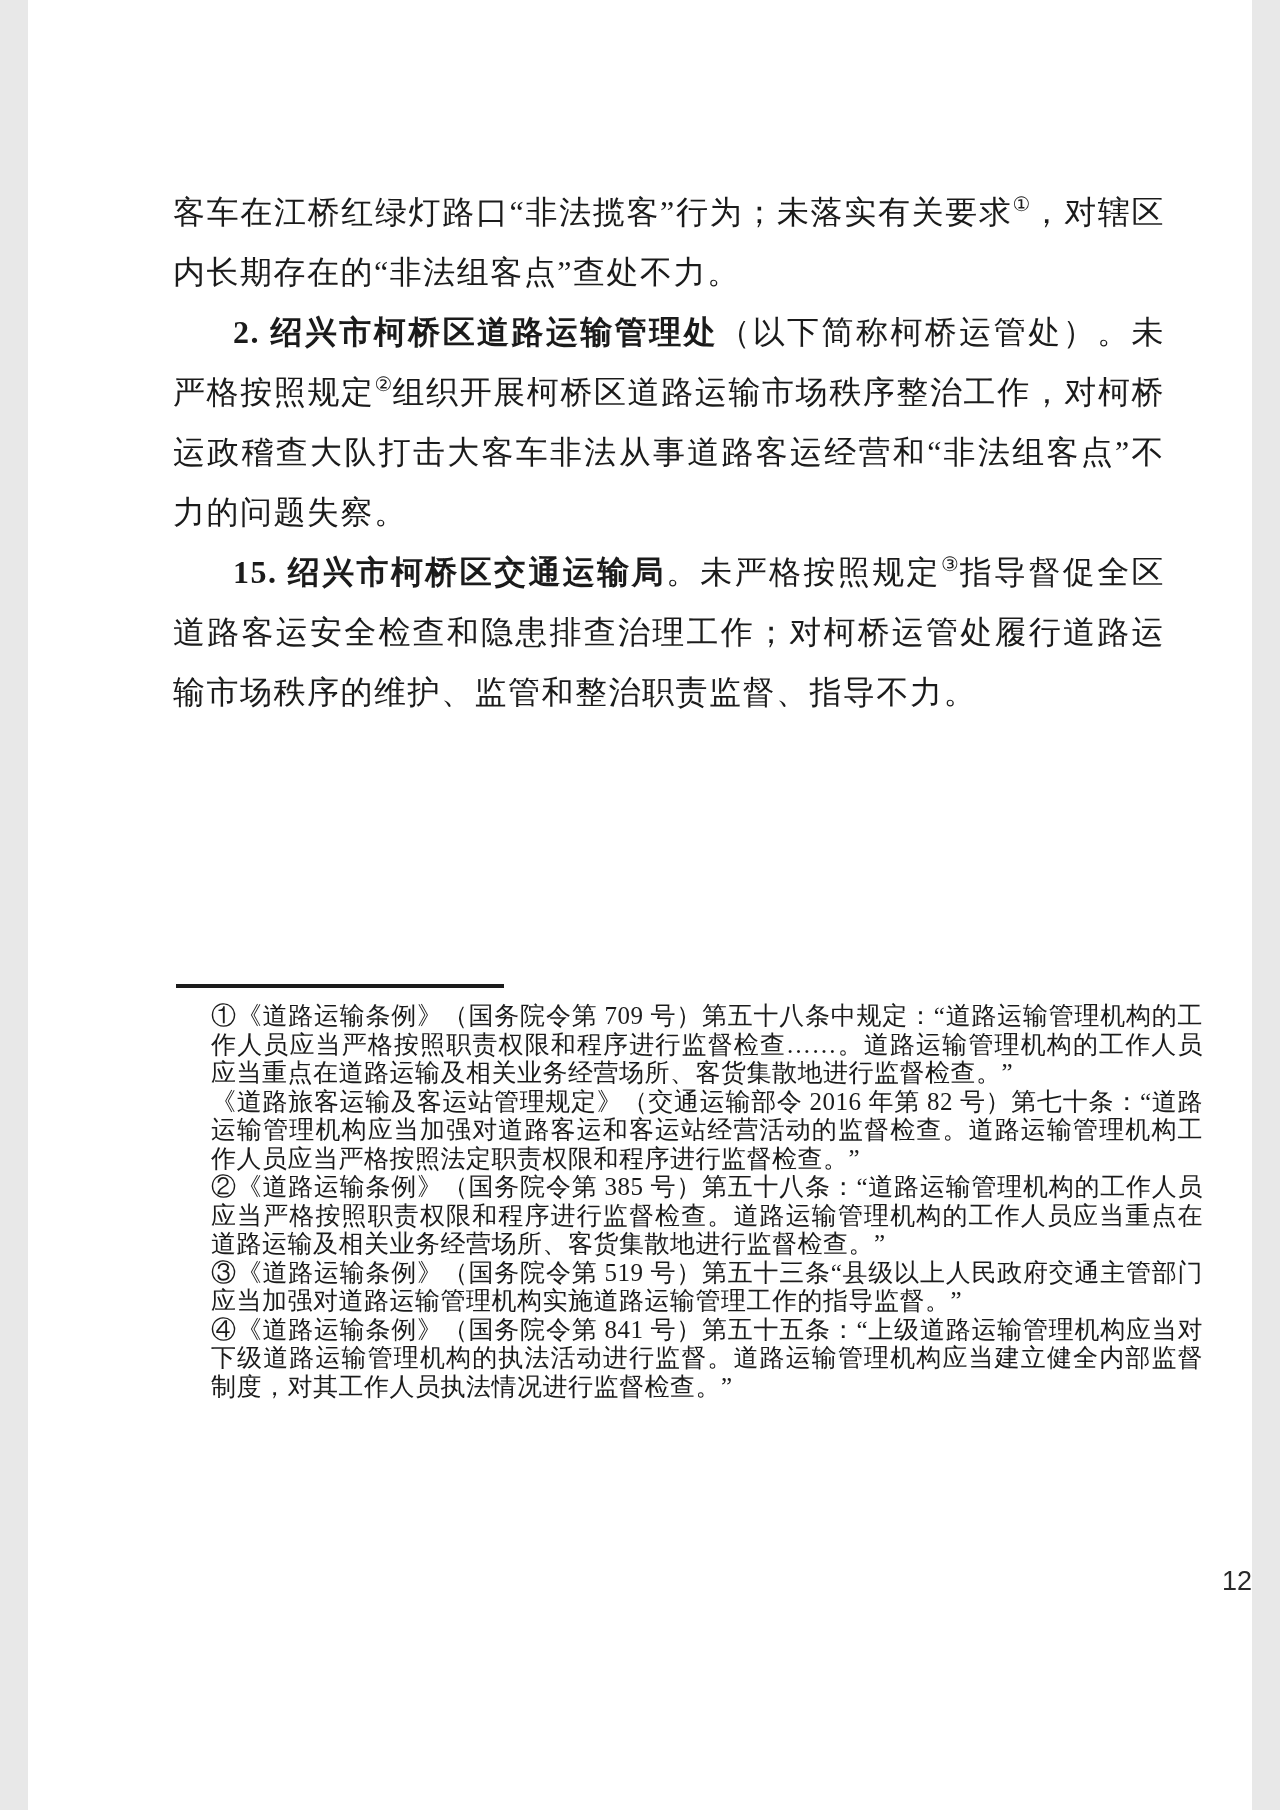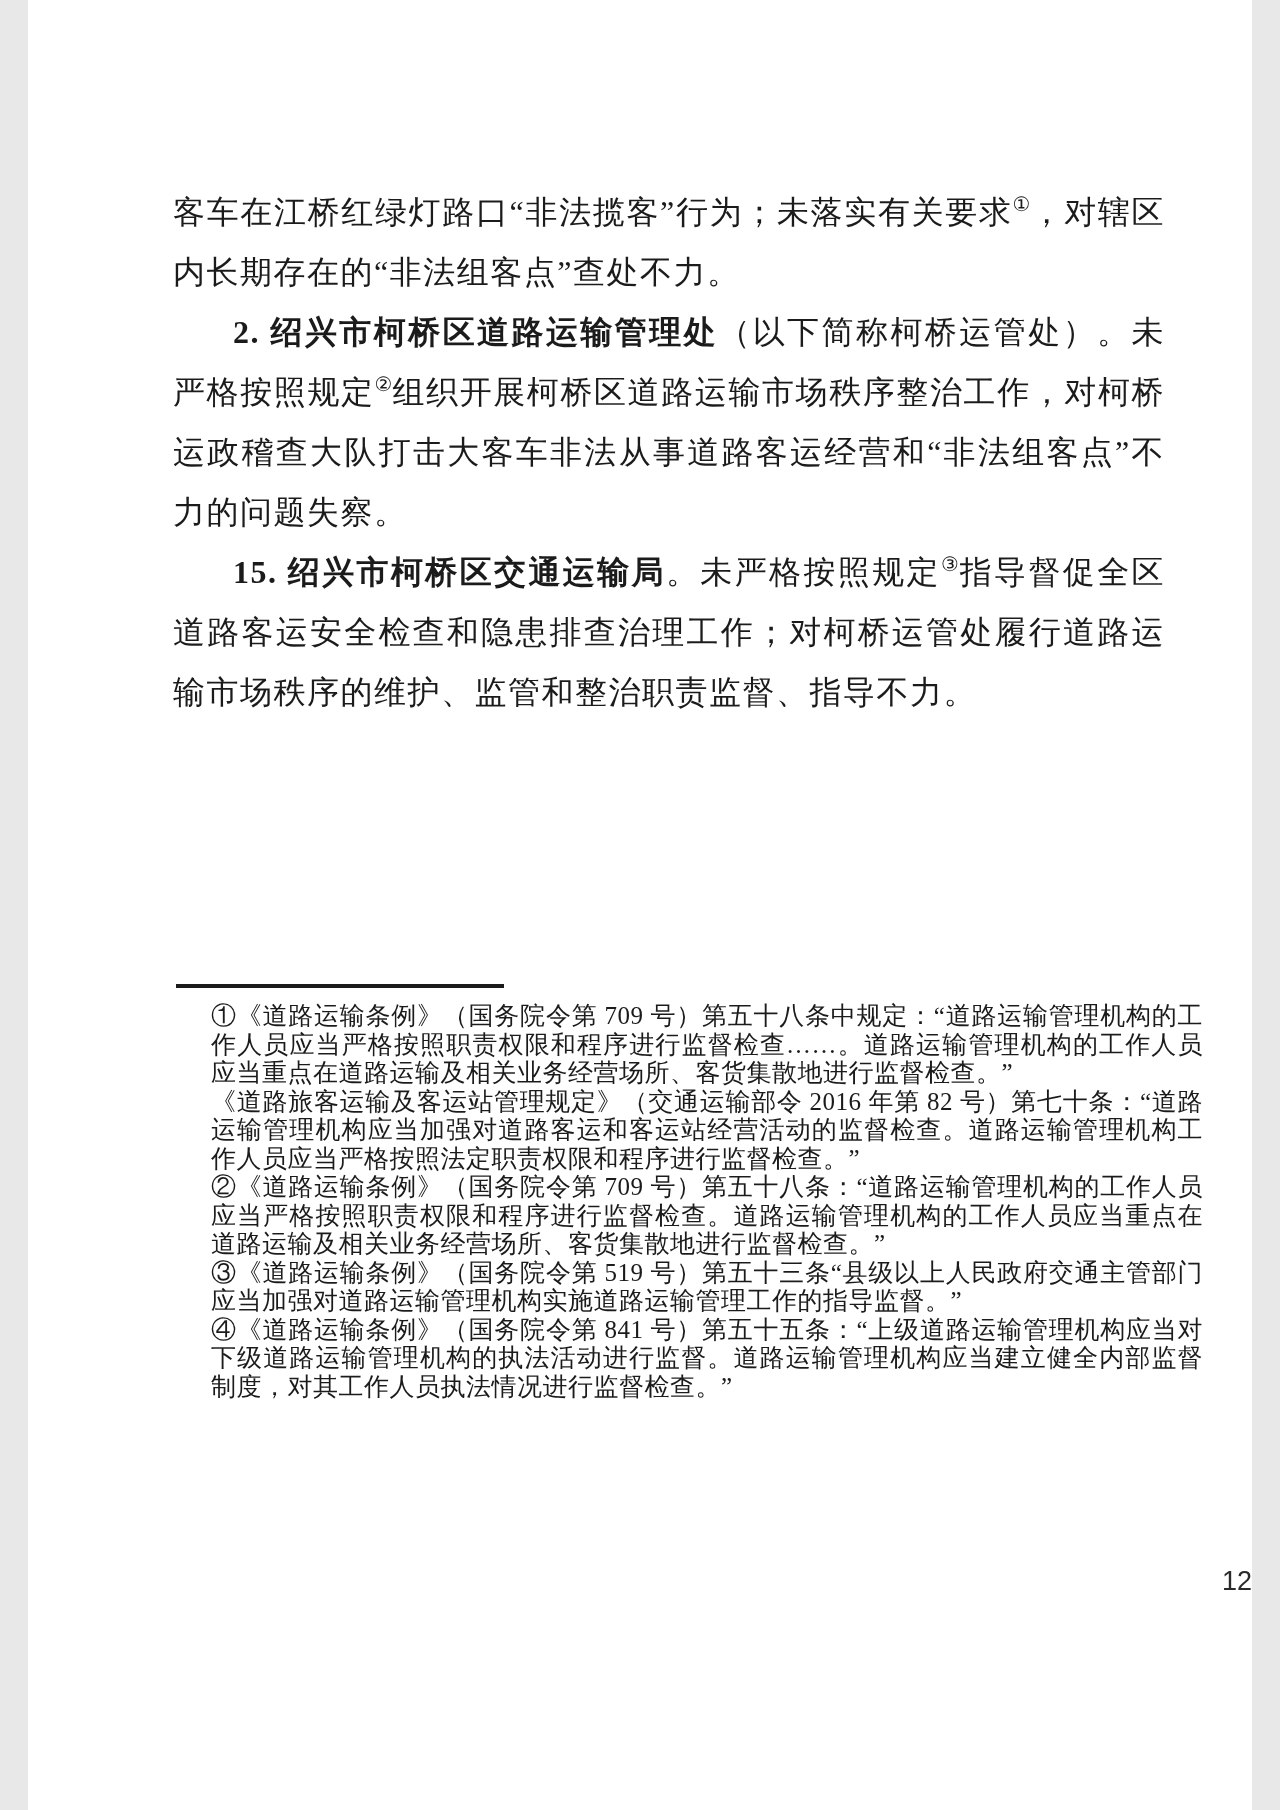--- a/index.html
+++ b/index.html
@@ -73,18 +73,18 @@
 <div class="page">
   <div class="body-text" id="body-text">
       <div class="body-para"><span class="seg-n">客车在江桥红绿灯路口“非法揽客”行为；未落实有关要求</span><span class="seg-sup">①</span><span class="seg-n">，对辖区内长期存在的“非法组客点”查处不力。</span></div>
       <div class="body-para indent"><span class="seg-b">2. 绍兴市柯桥区道路运输管理处</span><span class="seg-n">（以下简称柯桥运管处）。未严格按照规定</span><span class="seg-sup">②</span><span class="seg-n">组织开展柯桥区道路运输市场秩序整治工作，对柯桥运政稽查大队打击大客车非法从事道路客运经营和“非法组客点”不力的问题失察。</span></div>
       <div class="body-para indent"><span class="seg-b">15. 绍兴市柯桥区交通运输局</span><span class="seg-n">。未严格按照规定</span><span class="seg-sup">③</span><span class="seg-n">指导督促全区道路客运安全检查和隐患排查治理工作；对柯桥运管处履行道路运输市场秩序的维护、监管和整治职责监督、指导不力。</span></div>
     </div>
   <div class="footnote-rule"></div>
   <div class="footnotes" id="footnotes">
       <div class="footnote-para">①《道路运输条例》（国务院令第 709 号）第五十八条中规定：“道路运输管理机构的工作人员应当严格按照职责权限和程序进行监督检查……。道路运输管理机构的工作人员应当重点在道路运输及相关业务经营场所、客货集散地进行监督检查。”</div>
       <div class="footnote-para">《道路旅客运输及客运站管理规定》（交通运输部令 2016 年第 82 号）第七十条：“道路运输管理机构应当加强对道路客运和客运站经营活动的监督检查。道路运输管理机构工作人员应当严格按照法定职责权限和程序进行监督检查。”</div>
-      <div class="footnote-para">②《道路运输条例》（国务院令第 709 号）第五十八条：“道路运输管理机构的工作人员应当严格按照职责权限和程序进行监督检查。道路运输管理机构的工作人员应当重点在道路运输及相关业务经营场所、客货集散地进行监督检查。”</div>
+      <div class="footnote-para">②《道路运输条例》（国务院令第 385 号）第五十八条：“道路运输管理机构的工作人员应当严格按照职责权限和程序进行监督检查。道路运输管理机构的工作人员应当重点在道路运输及相关业务经营场所、客货集散地进行监督检查。”</div>
       <div class="footnote-para">③《道路运输条例》（国务院令第 519 号）第五十三条“县级以上人民政府交通主管部门应当加强对道路运输管理机构实施道路运输管理工作的指导监督。”</div>
       <div class="footnote-para">④《道路运输条例》（国务院令第 841 号）第五十五条：“上级道路运输管理机构应当对下级道路运输管理机构的执法活动进行监督。道路运输管理机构应当建立健全内部监督制度，对其工作人员执法情况进行监督检查。”</div>
     </div>
   <div class="page-number">12</div>
 </div>
 
 </body></html>

